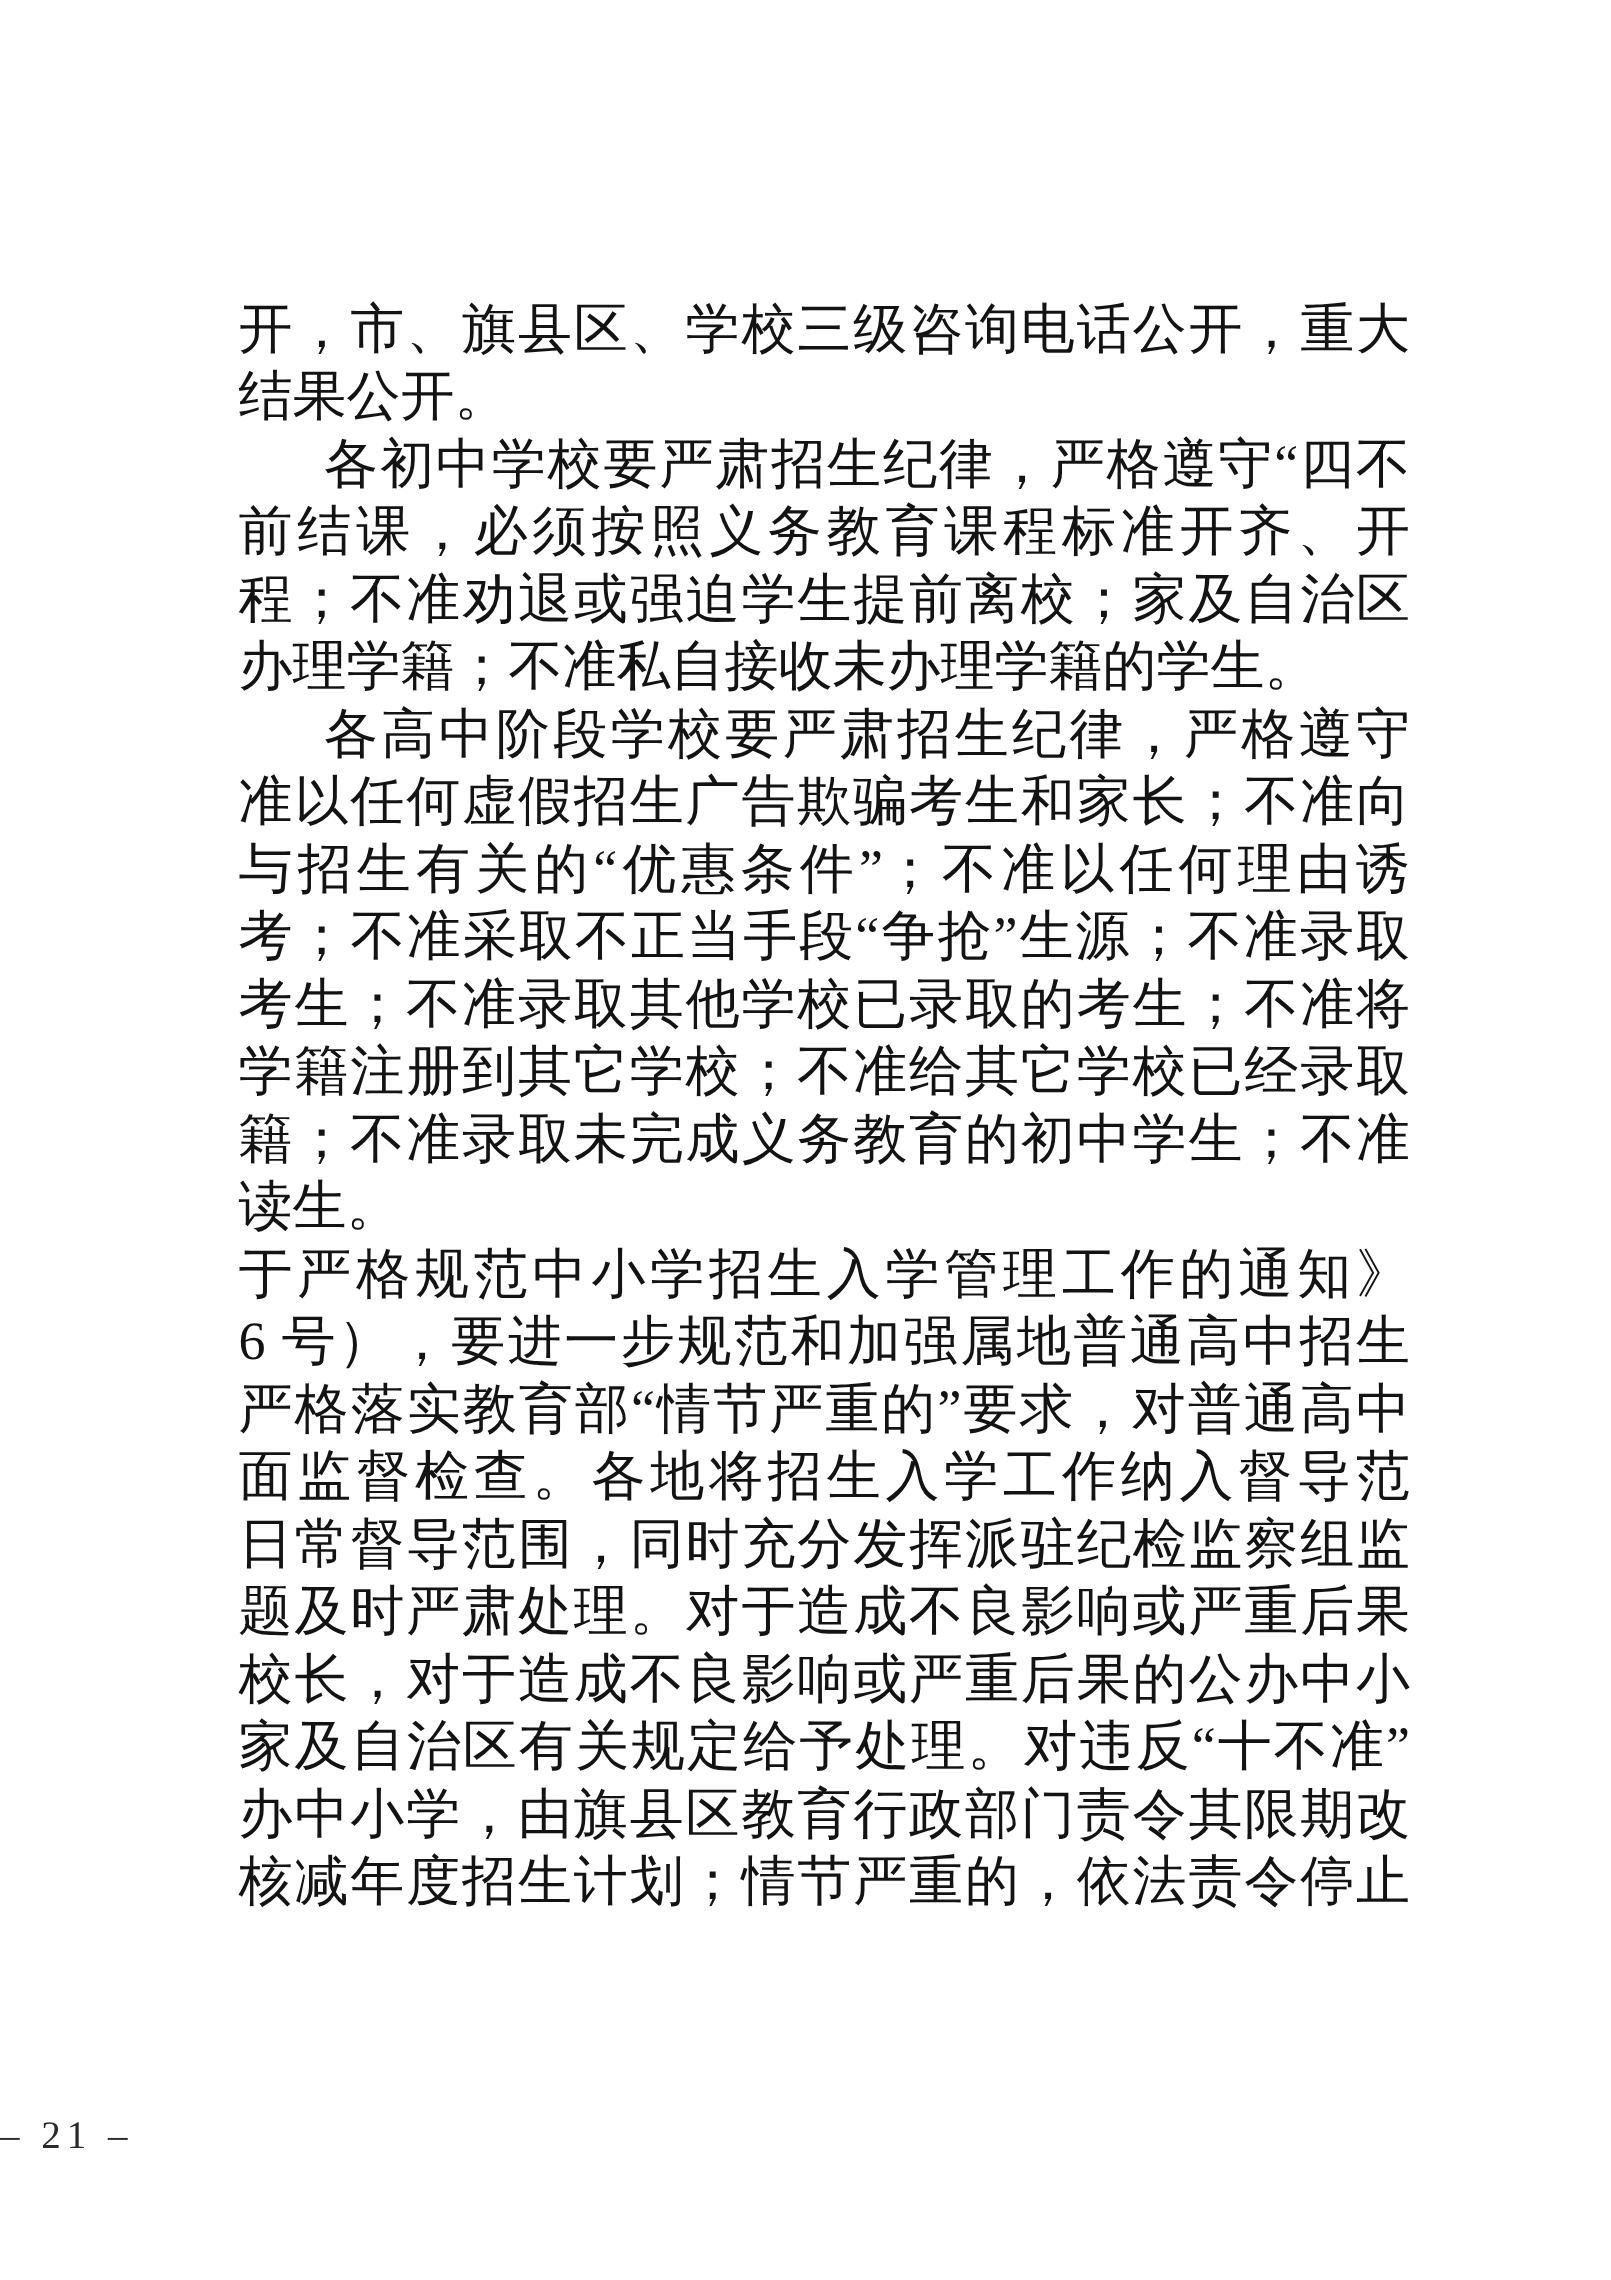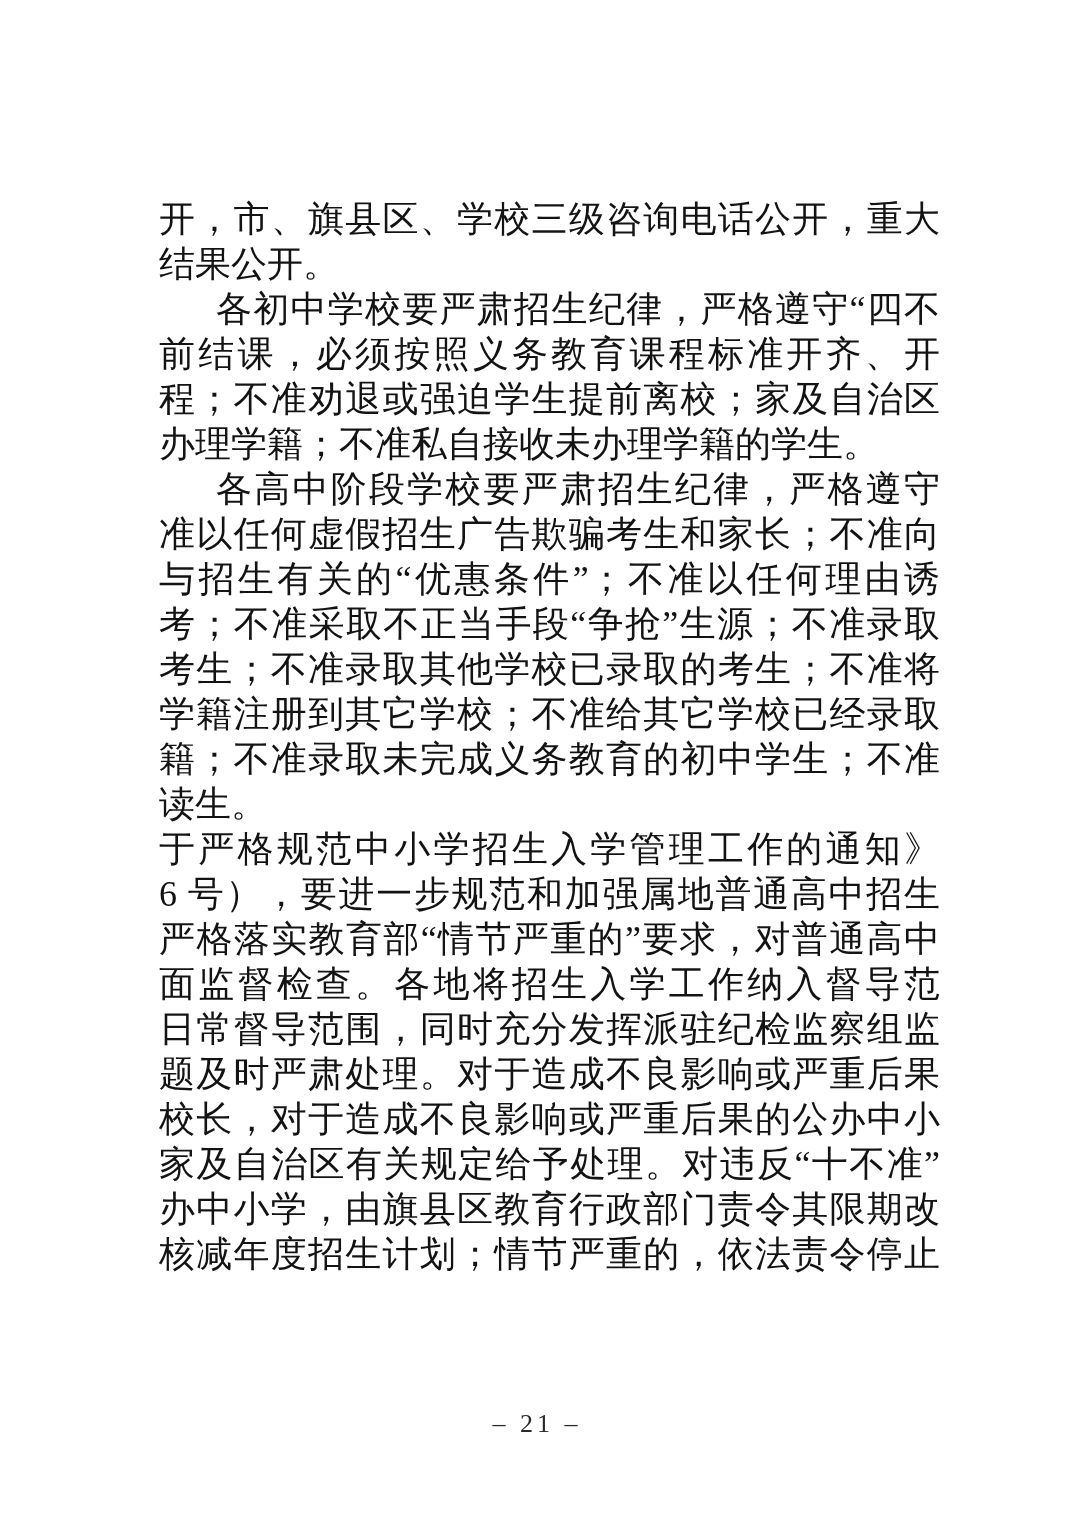--- a/index.html
+++ b/index.html
@@ -42,21 +42,20 @@
     text-align-last: left;
   }
   .line.indent {
     text-indent: 57px;
   }
   .footer {
     position: absolute;
     top: 1408px;
     left: 0;
     width: 1074px;
-    text-align: center;
     font-size: 26px;
     color: #2a2a2a;
     letter-spacing: 4px;
     line-height: 32px;
     font-family: Liberation Serif, serif;
   }
 </style>
 </head>
 <body>
 

